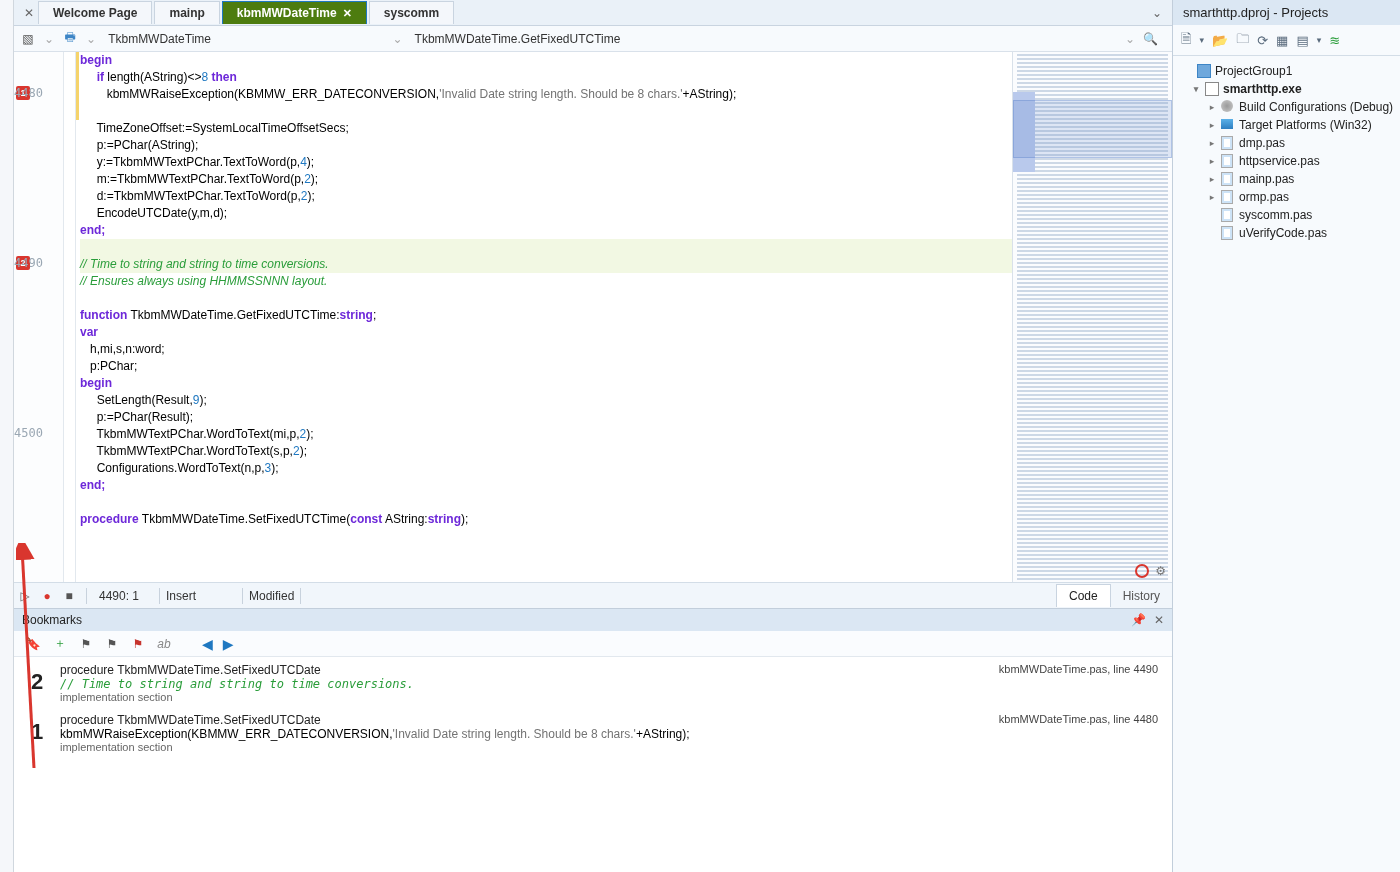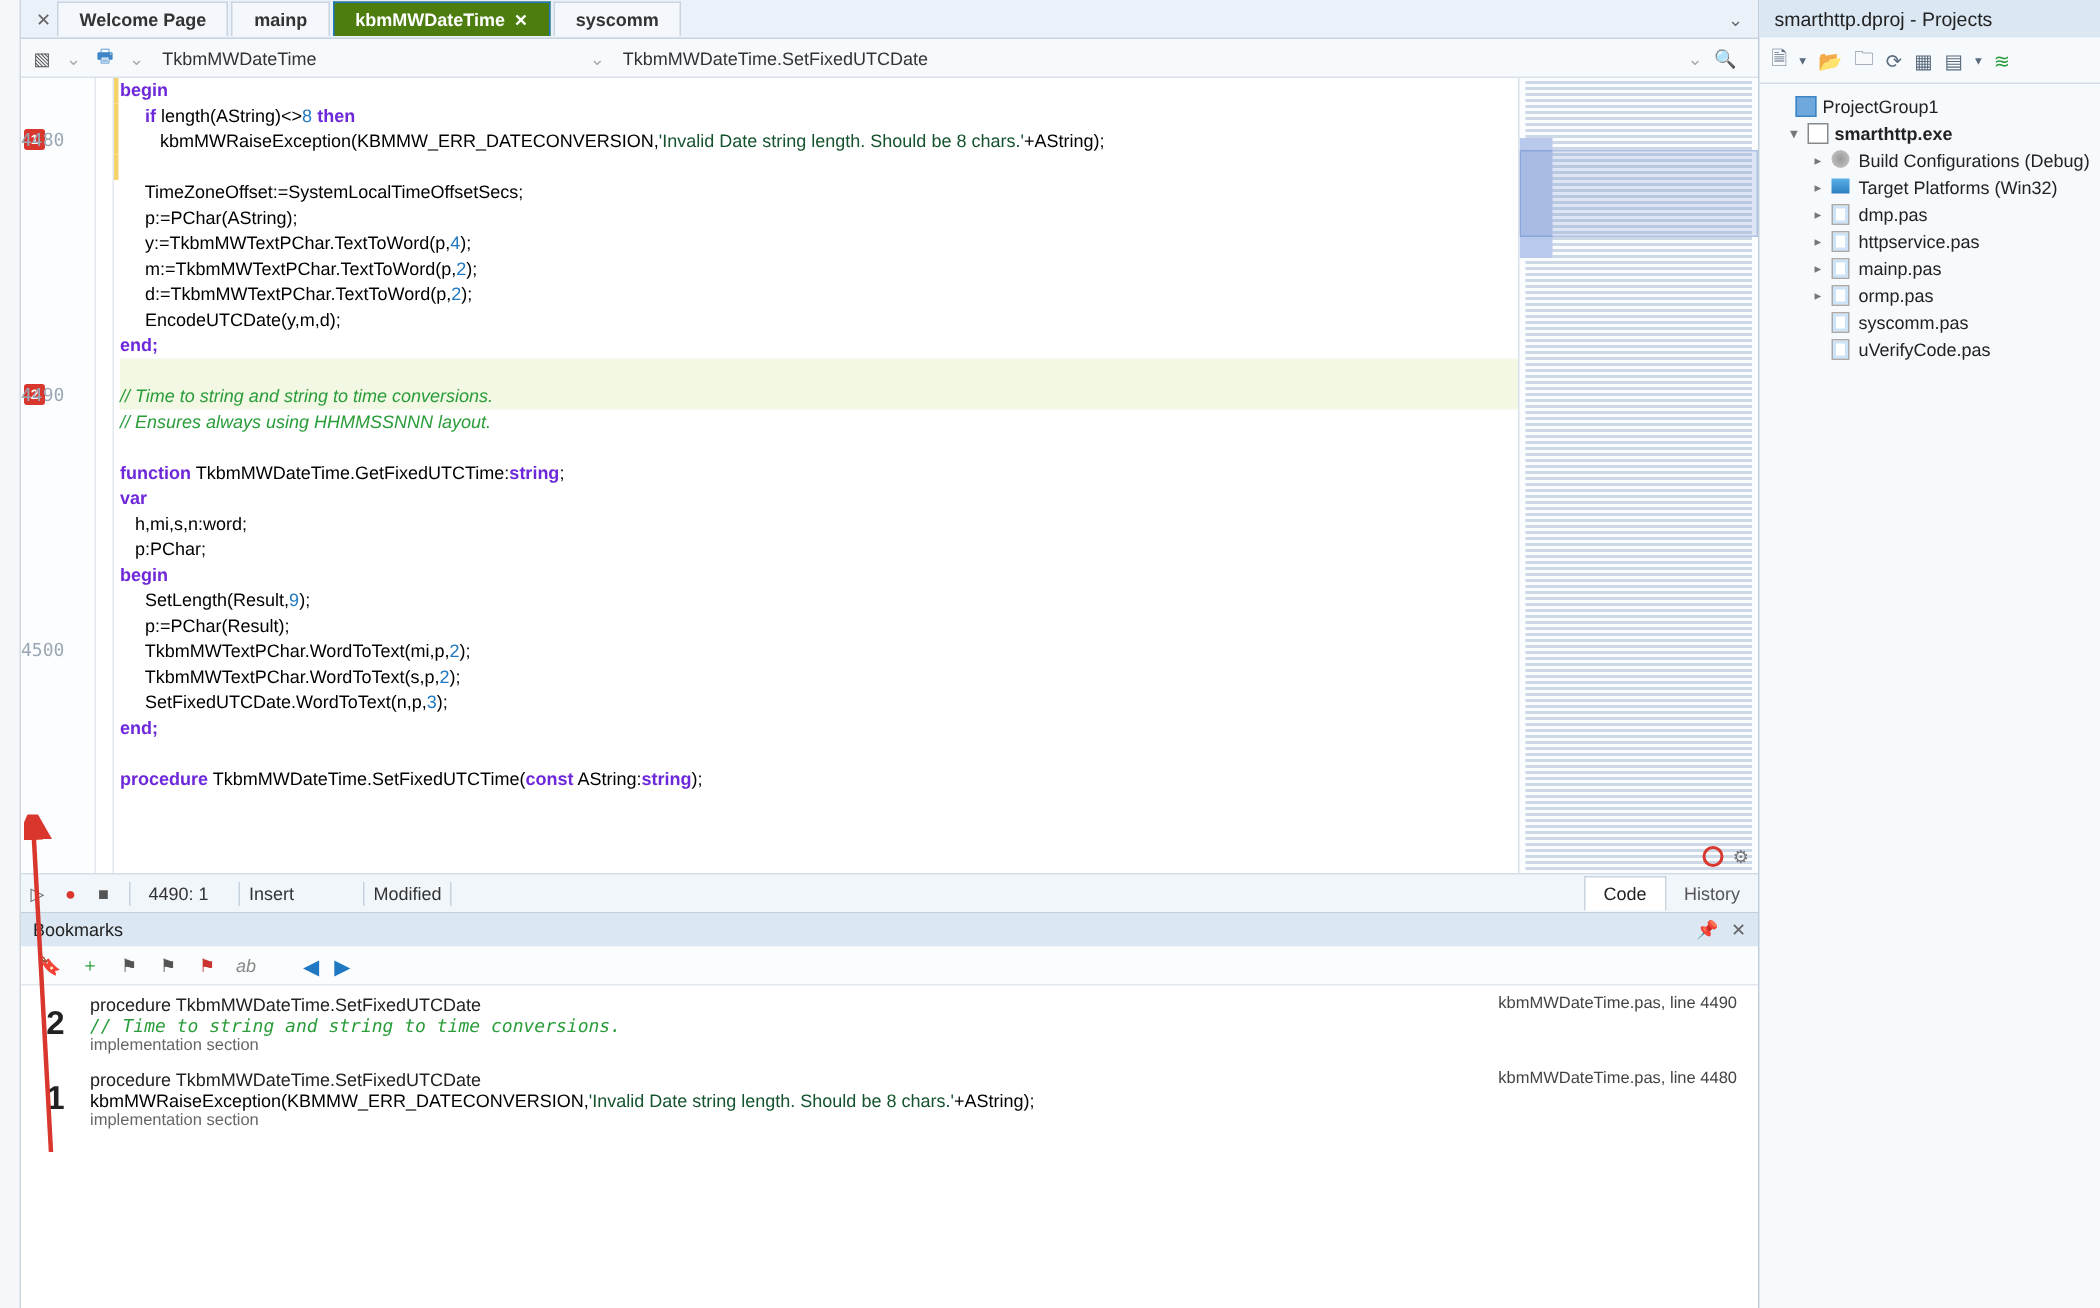--- a/index.html
+++ b/index.html
@@ -73,21 +73,21 @@
 .rp-node .twist{ width:10px; color:#777; font-size:9px; display:inline-block; text-align:center;}
 .rp-node .nic{ width:14px; height:14px; display:inline-block;}
 .rp-node.bold{ font-weight:600;}
 .ic-proj::before{content:"";display:inline-block;width:12px;height:12px;background:#6fa8dc;border:1px solid #3d85c6;}
 .ic-exe::before{content:"";display:inline-block;width:12px;height:12px;background:#fff;border:1px solid #888;}
 .ic-cfg::before{content:"";display:inline-block;width:12px;height:12px;background:radial-gradient(#999,#ccc);border-radius:50%;}
 .ic-plat::before{content:"";display:inline-block;width:12px;height:10px;background:linear-gradient(#5ab0e8,#2d7ec1);}
 .ic-pas::before{content:"";display:inline-block;width:10px;height:12px;background:#fff;border:1px solid #aaa;box-shadow:inset 0 0 0 2px #cde3f7;}
 
 .kw{ color:#6d28d9; font-weight:bold;}
-.s-str{ color:#14532d;}
+.s-str{ color:#737373;}
 .s-num{ color:#1f78c1;}
 .s-cmt{ color:#2a9d3a; font-style:italic;}
 .s-id{ color:#000;}
 .arrow-annot{ position:absolute; left:2px; bottom:30px; width:30px; height:230px; pointer-events:none;}
 .arrow-annot svg{ width:100%; height:100%;}
 </style>
 </head>
 <body>
 
 <div class="root">
@@ -115,21 +115,21 @@
       </div>
 
       <div class="nav-row">
         <span class="ico">▧</span>
         <span class="sep">⌄</span>
         <span class="ico" style="color:#3d85c6;">🖶</span>
         <span class="sep">⌄</span>
         <span class="nav-text">TkbmMWDateTime</span>
         <span class="nav-spacer"></span>
         <span class="sep">⌄</span>
-        <span class="nav-text">TkbmMWDateTime.SetFixedUTCDate</span>
+        <span class="nav-text">TkbmMWDateTime.GetFixedUTCTime</span>
         <span class="nav-spacer" style="flex:3"></span>
         <span class="sep">⌄</span>
         <span class="search-ico">🔍</span>
       </div>
 
       <div class="editor-body">
         <div class="gutter">
           <div class="bm-badge" style="top:34px">1</div>
           <div class="ln" style="top:34px">4480</div>
           <div class="bm-badge" style="top:204px">2</div>
@@ -156,21 +156,21 @@
             <div class="line"></div>
             <div class="line"><span class="kw">function</span><span class="s-id"> TkbmMWDateTime.GetFixedUTCTime:</span><span class="kw">string</span><span class="s-id">;</span></div>
             <div class="line"><span class="kw">var</span></div>
             <div class="line"><span class="s-id">   h,mi,s,n:word;</span></div>
             <div class="line"><span class="s-id">   p:PChar;</span></div>
             <div class="line"><span class="kw">begin</span></div>
             <div class="line">     <span class="s-id">SetLength(Result,</span><span class="s-num">9</span><span class="s-id">);</span></div>
             <div class="line"><span class="s-id">     p:=PChar(Result);</span></div>
             <div class="line">     <span class="s-id">TkbmMWTextPChar.WordToText(mi,p,</span><span class="s-num">2</span><span class="s-id">);</span></div>
             <div class="line">     <span class="s-id">TkbmMWTextPChar.WordToText(s,p,</span><span class="s-num">2</span><span class="s-id">);</span></div>
-            <div class="line">     <span class="s-id">SetFixedUTCDate.WordToText(n,p,</span><span class="s-num">3</span><span class="s-id">);</span></div>
+            <div class="line">     <span class="s-id">Configurations.WordToText(n,p,</span><span class="s-num">3</span><span class="s-id">);</span></div>
             <div class="line"><span class="kw">end;</span></div>
             <div class="line"></div>
             <div class="line"><span class="kw">procedure</span><span class="s-id"> TkbmMWDateTime.SetFixedUTCTime(</span><span class="kw">const</span><span class="s-id"> AString:</span><span class="kw">string</span><span class="s-id">);</span></div>
           </div>
         </div>
         <div class="minimap">
           <div class="mm-block" style="top:40px;height:80px;"></div>
           <div class="mm-win"></div>
           <div class="mm-line"></div>
             <div class="mm-line"></div>

